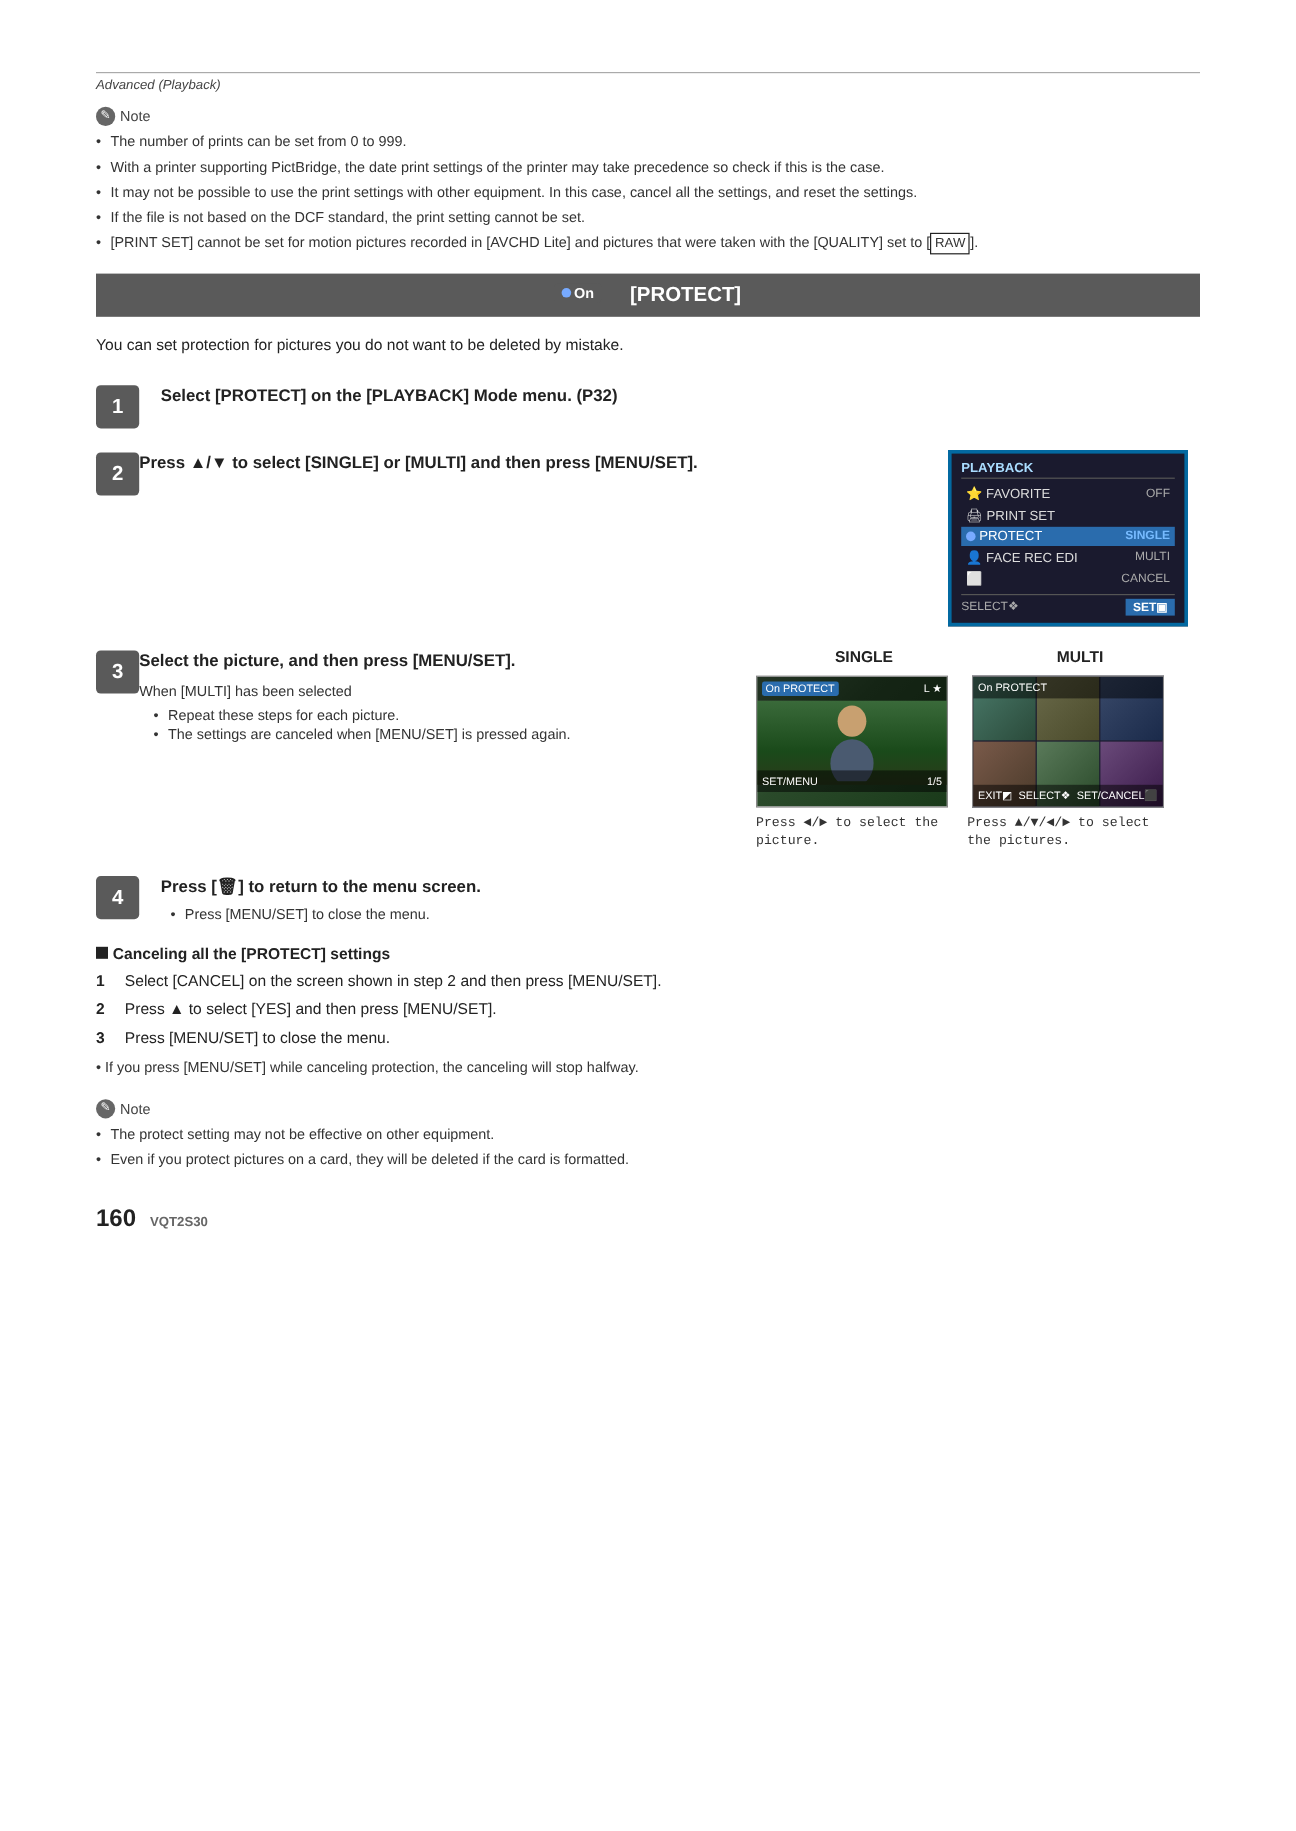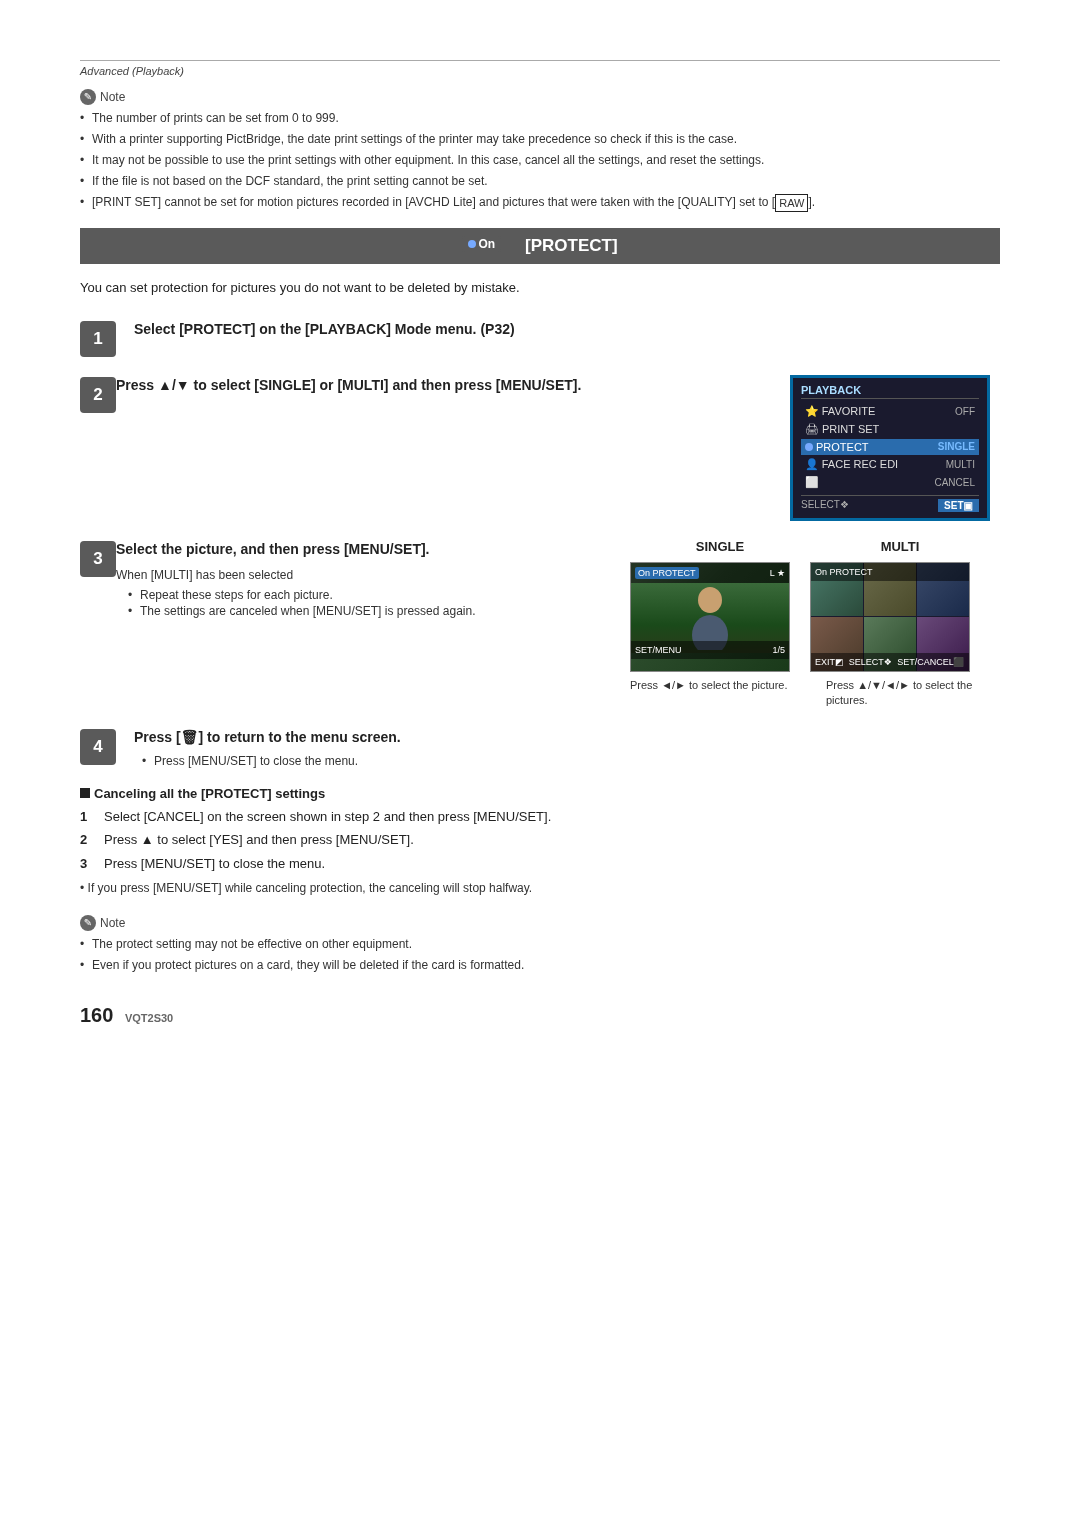--- a/index.html
+++ b/index.html
@@ -246,22 +246,23 @@
     }
     .protect-badge {
       background: #2a6cad;
       color: #fff;
       font-size: 9px;
       padding: 1px 3px;
       border-radius: 2px;
     }
     .caption-row {
       display: flex;
-      gap: 36px;
+      gap: 16px;
       margin-top: 6px;
+      font-family: Liberation Mono, monospace;
     }
     .caption-block {
       width: 160px;
       font-size: 11px;
       color: #333;
       line-height: 1.4;
     }
     .sub-note {
       font-size: 12px;
       color: #333;

